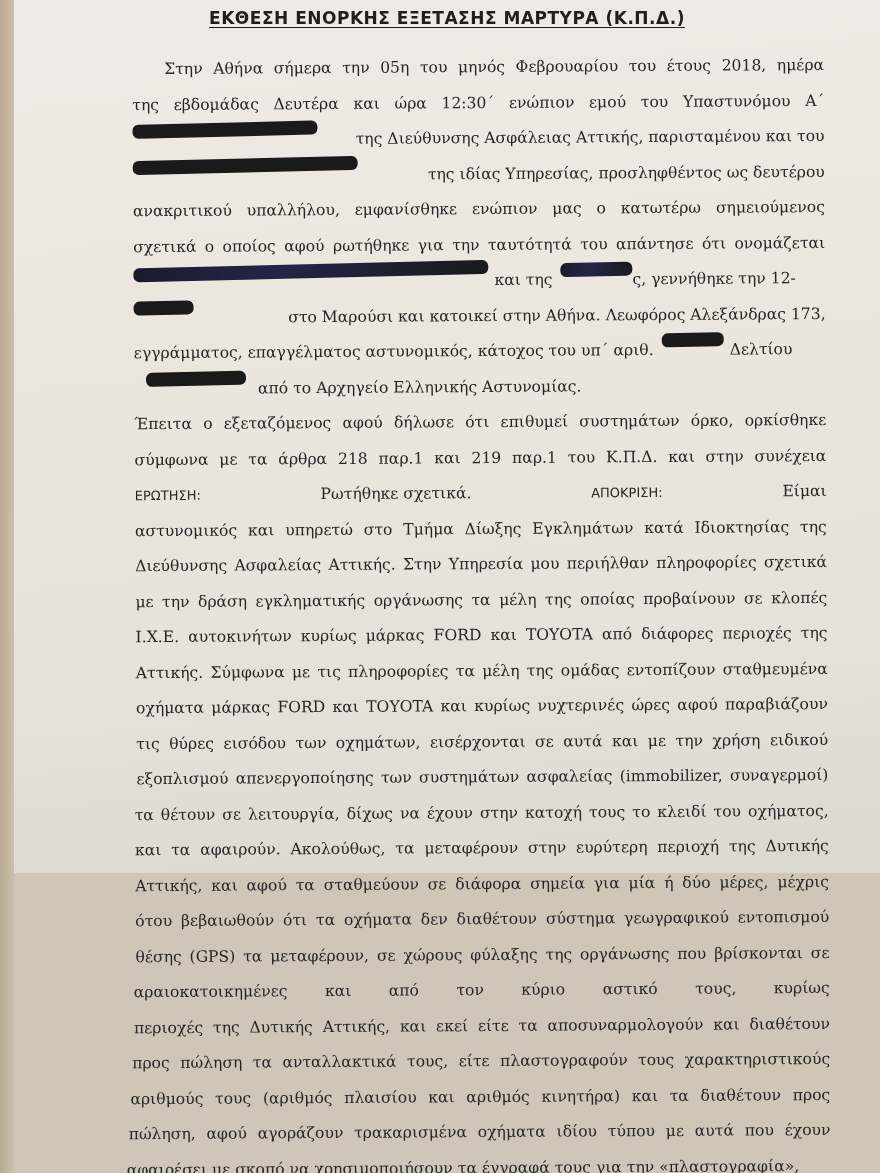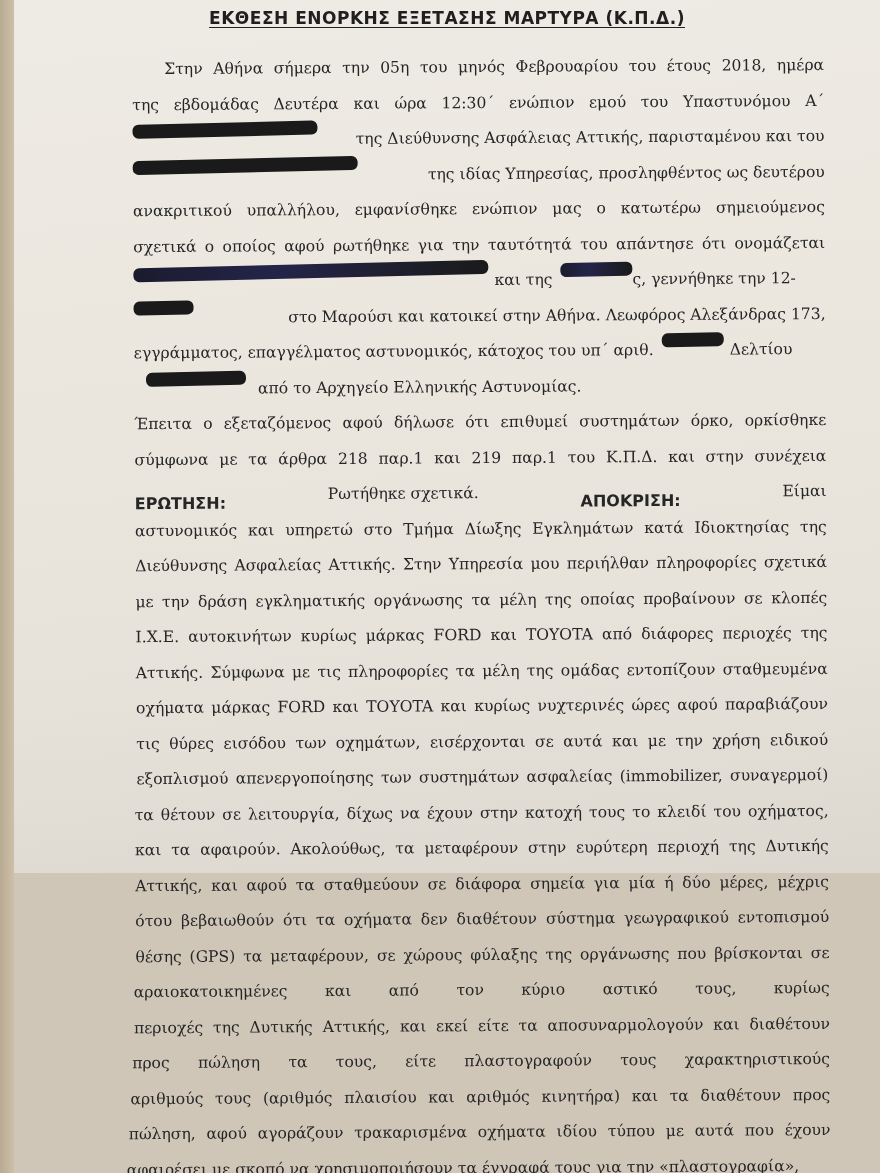--- a/index.html
+++ b/index.html
@@ -30,21 +30,21 @@
     transform: rotate(-0.35deg); transform-origin: left top;
   }
   .line { display: flex; justify-content: space-between; white-space: nowrap; height: 35.5px; }
   .line.last { justify-content: flex-start; }
   .line .w { display: inline-block; }
   .redact {
     display: inline-block; height: 14px; background: #1a1a1a; border-radius: 6px;
     vertical-align: middle; margin-right: 6px; transform: rotate(-1deg);
   }
   .redact.blue { background: linear-gradient(90deg, #1b1b2e, #24244a 40%, #1a1a1a); }
-  .bold { font-weight: bold; font-family: "DejaVu Sans", "Liberation Sans", sans-serif; font-size: 16px; margin-top: 8px; }
+  .bold { font-weight: normal; font-family: "DejaVu Sans", "Liberation Sans", sans-serif; font-size: 13px; }
 </style>
 </head>
 <body>
 
 <div class="edge-strip"></div>
 <div class="paper">
 
   <div class="title">
     <span>ΕΚΘΕΣΗ ΕΝΟΡΚΗΣ ΕΞΕΤΑΣΗΣ ΜΑΡΤΥΡΑ (Κ.Π.Δ.)</span>
   </div>
@@ -353,20 +353,21 @@
         <span class="w">είτε</span>
         <span class="w">τα</span>
         <span class="w">αποσυναρμολογούν</span>
         <span class="w">και</span>
         <span class="w">διαθέτουν</span>
       </div>
     <div class="line" style="margin-left:-38px">
         <span class="w">προς</span>
         <span class="w">πώληση</span>
         <span class="w">τα</span>
+        <span class="w">ανταλλακτικά</span>
         <span class="w">τους,</span>
         <span class="w">είτε</span>
         <span class="w">πλαστογραφούν</span>
         <span class="w">τους</span>
         <span class="w">χαρακτηριστικούς</span>
       </div>
     <div class="line" style="margin-left:-40px">
         <span class="w">αριθμούς</span>
         <span class="w">τους</span>
         <span class="w">(αριθμός</span>

